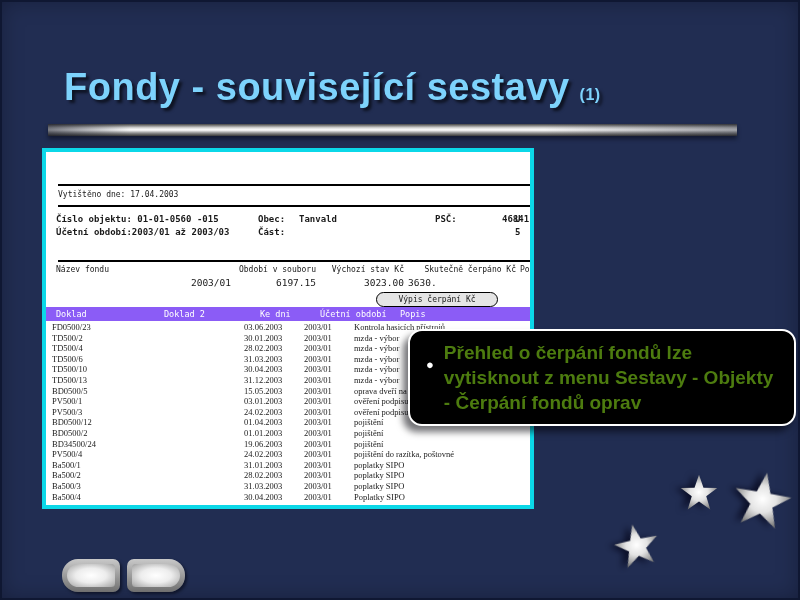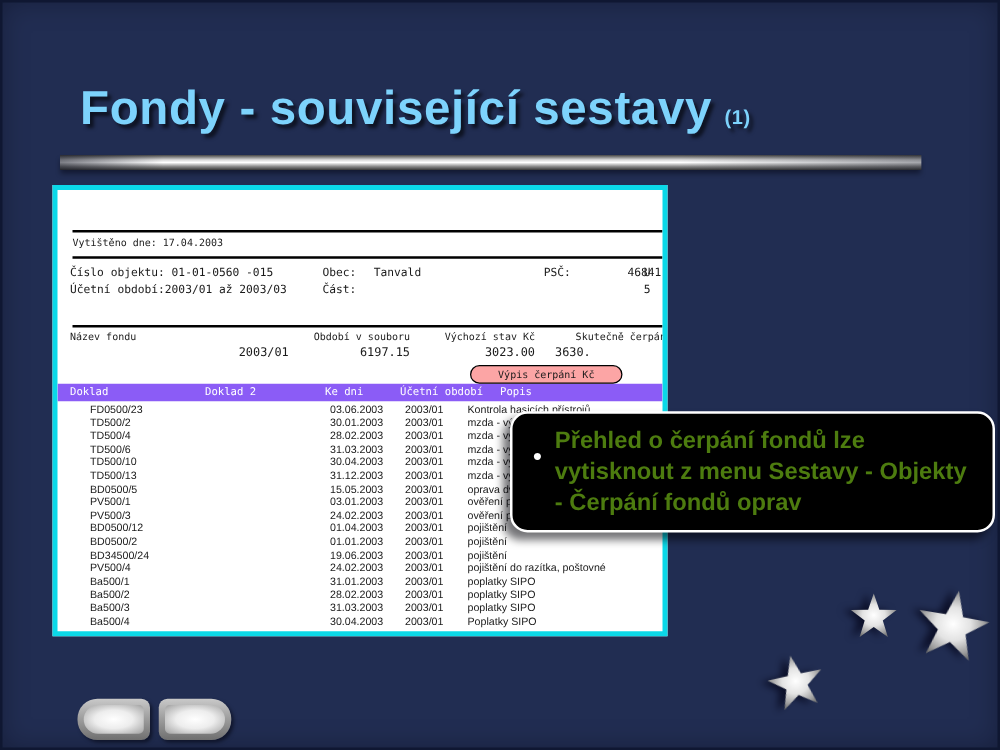--- a/index.html
+++ b/index.html
@@ -35,48 +35,48 @@
   .shot .inner{position:absolute;left:0;top:0;width:484px;height:353px;}
   .r-title{
     position:absolute;left:12px;top:8px;
     font-family:"DejaVu Serif", serif;font-weight:bold;font-size:17px;color:#000;
   }
   .rule{position:absolute;left:12px;right:0;height:2px;background:#000;}
   .rule.r1{top:32px;} .rule.r2{top:53px;} .rule.r3{top:108px;}
   .mono{font-family:"DejaVu Sans Mono", monospace;color:#1a1a1a;}
   .printed{position:absolute;left:12px;top:38px;font-size:8px;}
   .info-line{position:absolute;left:0;height:12px;font-size:9px;white-space:nowrap;}
-  .info-line span{position:absolute;top:0;}
+  .info-line span{position:absolute;top:0;font-weight:bold;}
   .il1{top:62px;} .il2{top:75px;}
   .p0{left:10px;} .p-obec{left:212px;} .p-obec-v{left:253px;}
   .p-psc{left:389px;} .p-psc-v{left:408px;padding-left:48px;} .p-cut{left:469px;}
   
-  .summary{position:absolute;left:10px;width:555px;font-size:9px;white-space:nowrap;gap:12px;}
+  .summary{position:absolute;left:10px;width:555px;font-size:9px;white-space:nowrap;}
   .sum-grid{display:grid;grid-template-columns:175px 85px 88px 112px 95px;}
   .sum-labels{top:113px;font-size:8px;}
   .sum-values{top:125px;font-size:9.5px;}
   .sum-grid .num{text-align:right;}
   .sum-grid .cut{text-align:left;padding-left:4px;}
   
   .stamp{
     position:absolute;left:330px;top:140px;width:120px;height:13px;
-    border:1px solid #000;border-radius:9px;background:#fca5a5;
+    border:1px solid #000;border-radius:9px;background:#e5e5e5;
     font-size:8px;text-align:center;line-height:13px;z-index:2;
   }
   
   .t-head{
     position:absolute;left:0;top:155px;width:484px;height:14px;background:#8b5cf6;color:#fff;
     display:grid;grid-template-columns:108px 96px 60px 80px 1fr;
     font-size:8.5px;line-height:14px;padding-left:10px;box-sizing:border-box;white-space:nowrap;
   }
   .t-body{position:absolute;left:0;top:170px;width:484px;}
   .t-row{
     display:grid;grid-template-columns:108px 84px 60px 50px 1fr;
-    font-size:8.5px;line-height:10.6px;padding-left:26px;white-space:nowrap;
-    font-family:Liberation Sans, sans-serif;color:#1a1a1a;
+    font-size:8.5px;line-height:10.6px;padding-left:6px;white-space:nowrap;
+    font-family:Liberation Serif, serif;color:#1a1a1a;
   }
   
   .callout{
     position:absolute;left:408px;top:329px;width:388px;height:97px;box-sizing:border-box;
     background:#000;border:2px solid #fff;border-radius:14px;
     box-shadow:-5px 6px 7px rgba(0,0,8,.55);
     display:flex;align-items:center;padding:6px 8px 6px 16px;
   }
   .callout .dot{color:#fff;font-size:13px;margin:-26px 10px 0 0;}
   .callout .txt{

